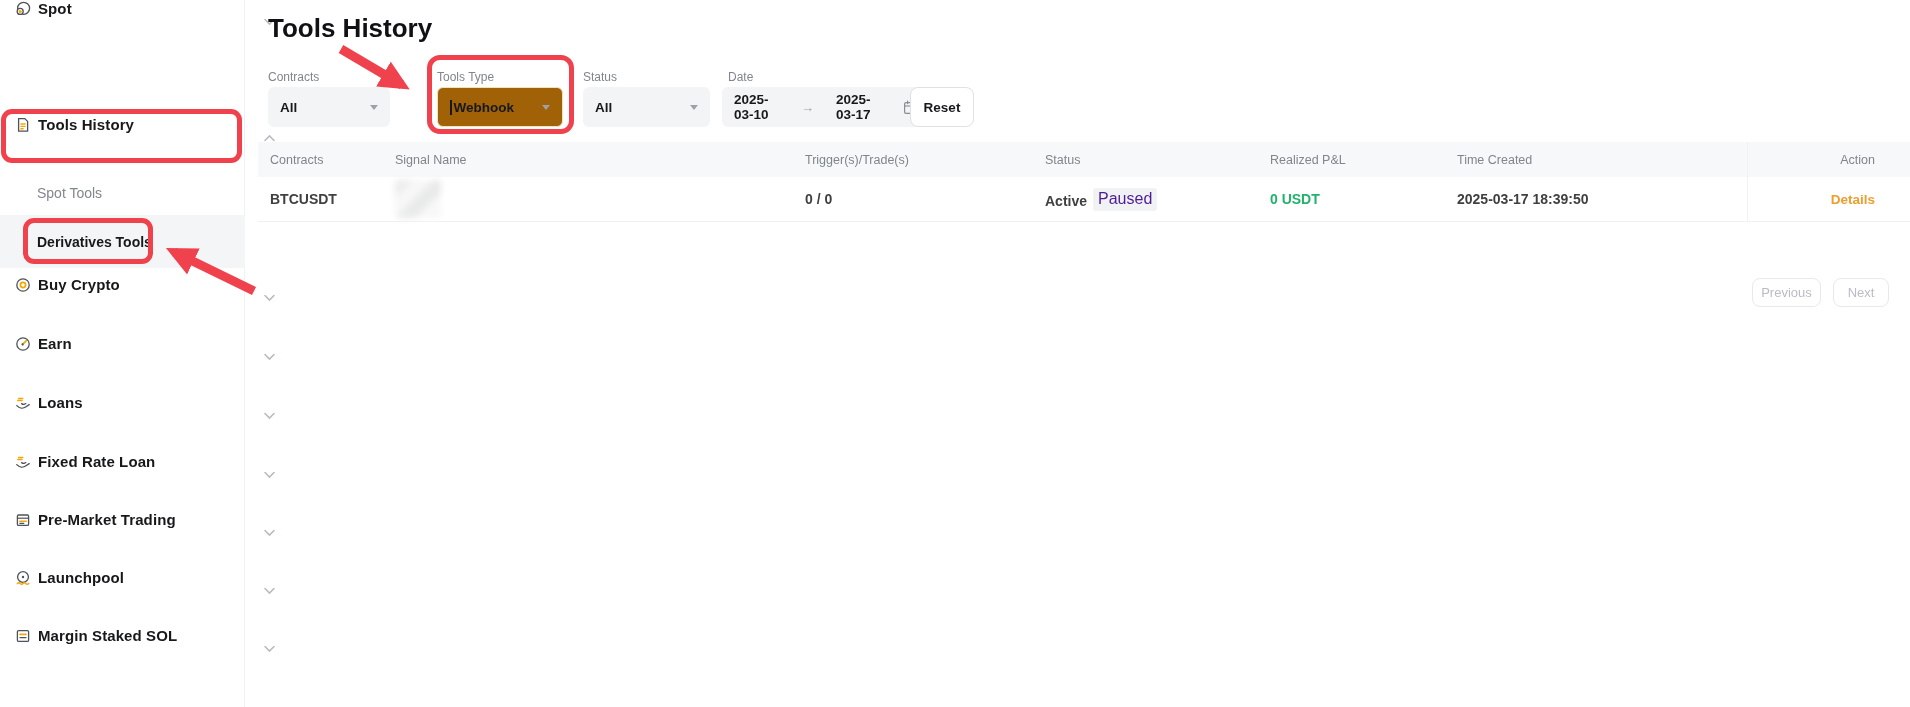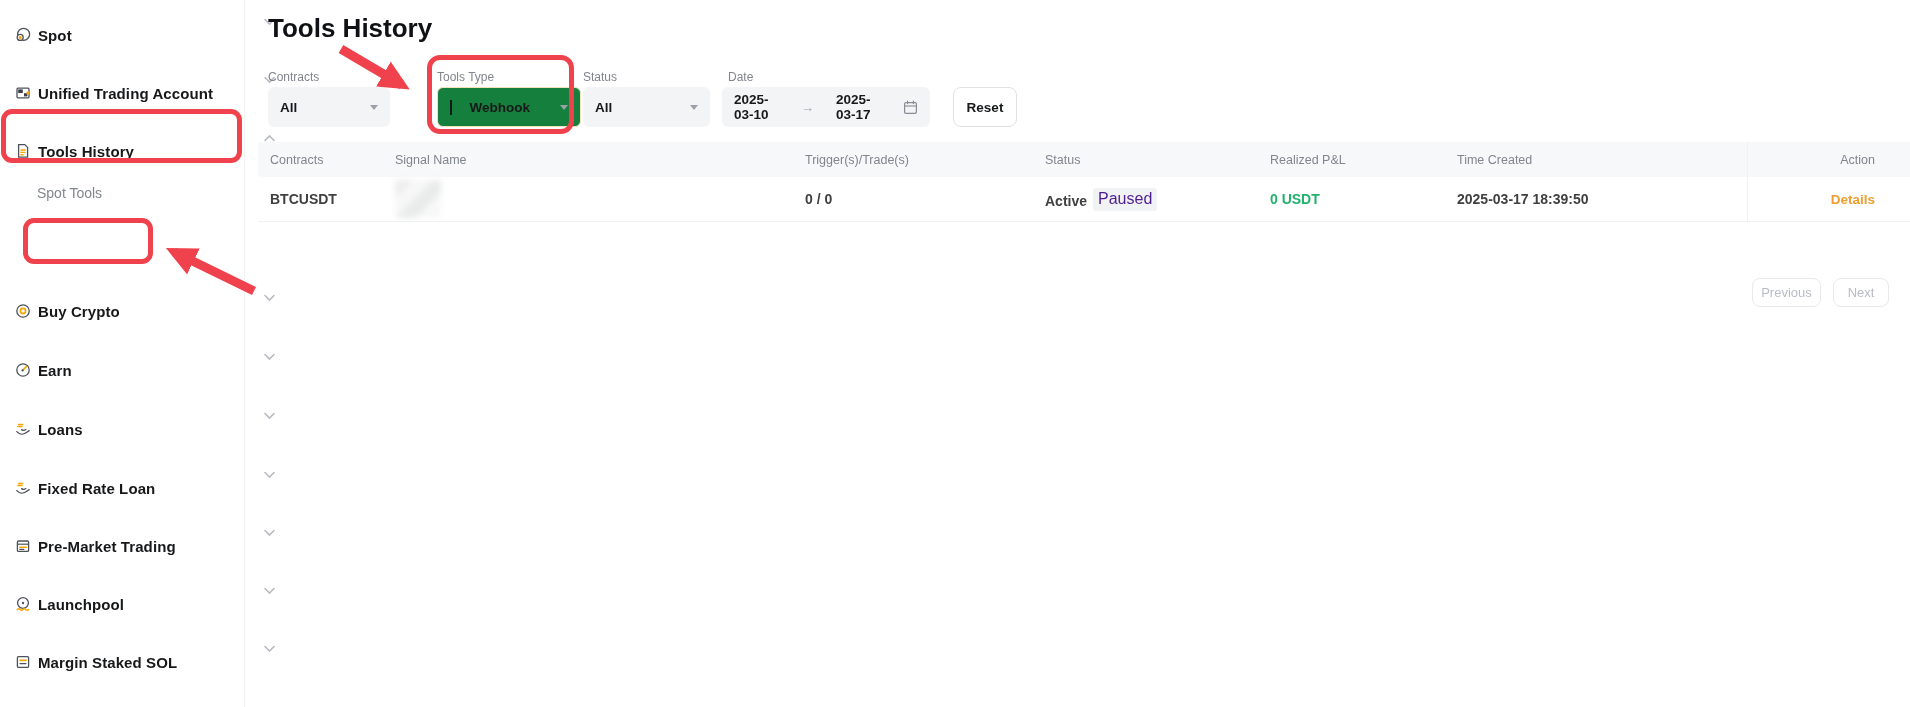--- a/index.html
+++ b/index.html
@@ -1,46 +1,46 @@
 <!DOCTYPE html>
 <html><head>
 <meta charset="utf-8">
 <style>
   * { margin:0; padding:0; box-sizing:border-box; }
   html,body { width:1910px; height:707px; background:#fff; font-family:"Liberation Sans", sans-serif; color:#17181a; overflow:hidden; }
   .app { position:relative; width:1910px; height:707px; }
 
   
   .sidebar { position:absolute; left:0; top:0; width:245px; height:707px; background:#fff; border-right:1px solid #f0f1f2; }
-  .nav-item { position:absolute; left:0; width:291px; height:44px; display:flex; align-items:flex-end; padding-left:14px; cursor:pointer; }
+  .nav-item { position:absolute; left:0; width:291px; height:44px; display:flex; align-items:flex-start; padding-left:14px; cursor:pointer; }
   .nav-item .icon { width:18px; height:18px; display:inline-flex; margin-right:6px; }
   .nav-item .label { font-size:15px; font-weight:700; color:#17181a; letter-spacing:.1px; }
   .nav-item .chev { position:absolute; right:16px; top:50%; transform:translateY(-50%); display:inline-flex; }
   .nav-sub { position:absolute; left:0; width:245px; height:44px; display:flex; align-items:center; padding-left:37px; cursor:pointer; font-size:14px; color:#82868d; }
   .nav-sub.selected { height:53px; background:#f4f5f7; color:#17181a; font-weight:700; }
 
   
   .rb { position:absolute; border:5px solid #f0424d; border-radius:11px; z-index:30; pointer-events:none; }
   .rb-tools-history { left:1px; top:109px; width:241px; height:54px; }
   .rb-derivatives { left:23px; top:218px; width:130px; height:46px; }
   .rb-tools-type { left:427px; top:55px; width:147px; height:79px; border-radius:13px; }
   .annot-svg { position:absolute; left:0; top:0; z-index:31; pointer-events:none; }
 
   
   .page-title { position:absolute; left:268px; top:13px; font-size:26px; font-weight:700; color:#101114; }
 
   .f-label { position:absolute; top:70px; font-size:12px; color:#81858c; }
-  .f-ctl { position:absolute; top:87px; height:40px; border-radius:6px; background:#f3f4f6; display:flex; align-items:center; padding:0 12px; font-size:13.5px; font-weight:700; color:#17181a; cursor:pointer;gap:16px; }
+  .f-ctl { position:absolute; top:87px; height:40px; border-radius:6px; background:#f3f4f6; display:flex; align-items:center; padding:0 12px; font-size:13.5px; font-weight:700; color:#17181a; cursor:pointer; }
   .f-ctl .caret { margin-left:auto; width:0; height:0; border-left:4.5px solid transparent; border-right:4.5px solid transparent; border-top:5.5px solid #9ca1a9; }
   .ctl-contracts { left:268px; width:122px; }
-  .ctl-toolstype { left:437px; width:144px; background:#15803d; border:1px solid #f1e2ba; }
+  .ctl-toolstype { left:437px; width:126px; background:#a16207; border:1px solid #f1e2ba; }
   .ctl-status { left:583px; width:127px; }
   .ctl-date { left:722px; width:208px; justify-content:center; gap:22px; cursor:pointer; }
   .ctl-date .to-arrow { color:#9ca1a9; font-weight:400; font-size:13px; }
-  .btn-reset { position:absolute; left:953px; top:87px; width:64px; height:40px; background:#fff; border:1px solid #dfe1e5; border-radius:8px; font-size:13.5px; font-weight:700; color:#17181a; display:flex; align-items:center; justify-content:center; cursor:pointer; }
+  .btn-reset { position:absolute; left:910px; top:87px; width:64px; height:40px; background:#fff; border:1px solid #dfe1e5; border-radius:8px; font-size:13.5px; font-weight:700; color:#17181a; display:flex; align-items:center; justify-content:center; cursor:pointer; }
   .text-caret { display:inline-block; width:1.5px; height:15px; background:#17181a; margin-right:2px; }
 
   
   .tbl { position:absolute; left:258px; right:0; top:142px; }
   .tbl .thead, .tbl .trow { display:grid; grid-template-columns:137px 410px 240px 225px 187px 290px 1fr; align-items:center; }
   .tbl .thead { height:35px; background:#f7f8fa; color:#81858c; font-size:12.5px; }
   .tbl .trow { height:45px; border-bottom:1px solid #f0f1f3; font-size:14px; }
   .cell-first { padding-left:12px; }
   .cell-action { justify-self:stretch; align-self:stretch; display:flex; align-items:center; justify-content:flex-end; padding-right:35px; border-left:1px solid #f0f1f3; }
   .bold { font-weight:700; color:#404040; }
@@ -73,56 +73,43 @@
           </svg>
       </span>
       <span class="label">Spot</span>
       <span class="chev">
           <svg width="11" height="7" viewBox="0 0 11 7">
             <path d="M1 1 L5.5 5.5 L10 1" fill="none" stroke="#b7bbc2" stroke-width="1.6" stroke-linecap="round"></path>
           </svg>
         </span>
     </div>
 
-    <div class="nav-item" style="top:58px">
-      <span class="icon">
-        <svg viewBox="0 0 18 18">
-            <rect x="3" y="4.2" width="12" height="9.6" rx="1" fill="none" stroke="#4e525a" stroke-width="1.3"></rect>
-            <rect x="4.2" y="5.4" width="4.6" height="3.6" fill="#3c3f45"></rect>
-            <rect x="10" y="9.2" width="3.4" height="3.2" fill="#3c3f45"></rect>
-            <rect x="12.6" y="7.6" width="2.8" height="2.8" fill="#f7a600"></rect>
-          </svg>
-      </span>
-      <span class="label">Unified Trading Account</span>
-      <span class="chev">
-          <svg width="11" height="7" viewBox="0 0 11 7">
-            <path d="M1 1 L5.5 5.5 L10 1" fill="none" stroke="#b7bbc2" stroke-width="1.6" stroke-linecap="round"></path>
-          </svg>
-        </span>
-    </div>
 
     <div class="nav-item" style="top:116px">
       <span class="icon">
         <svg viewBox="0 0 18 18">
             <path d="M4.6 2.6 h6.2 l2.8 2.8 v9.8 h-9 z" fill="none" stroke="#4e525a" stroke-width="1.3"></path>
             <path d="M6.4 8 h5.2 M6.4 10.4 h5.2 M6.4 12.8 h3.2" stroke="#f7a600" stroke-width="1.4"></path>
           </svg>
       </span>
       <span class="label">Tools History</span>
       <span class="chev">
           <svg width="11" height="7" viewBox="0 0 11 7">
             <path d="M1 6 L5.5 1.5 L10 6" fill="none" stroke="#b7bbc2" stroke-width="1.6" stroke-linecap="round"></path>
           </svg>
         </span>
     </div>
 
     <div class="nav-sub" style="top:171px">
       <span>Spot Tools</span>
     </div>
 
+    <div class="nav-sub selected" style="top:215px">
+      <span>Derivatives Tools</span>
+    </div>
 
     <div class="nav-item" style="top:276px">
       <span class="icon">
         <svg viewBox="0 0 18 18">
             <circle cx="9" cy="9" r="6.2" fill="none" stroke="#4e525a" stroke-width="1.3"></circle>
             <circle cx="9" cy="9" r="2.6" fill="none" stroke="#f7a600" stroke-width="1.7"></circle>
           </svg>
       </span>
       <span class="label">Buy Crypto</span>
       <span class="chev">

